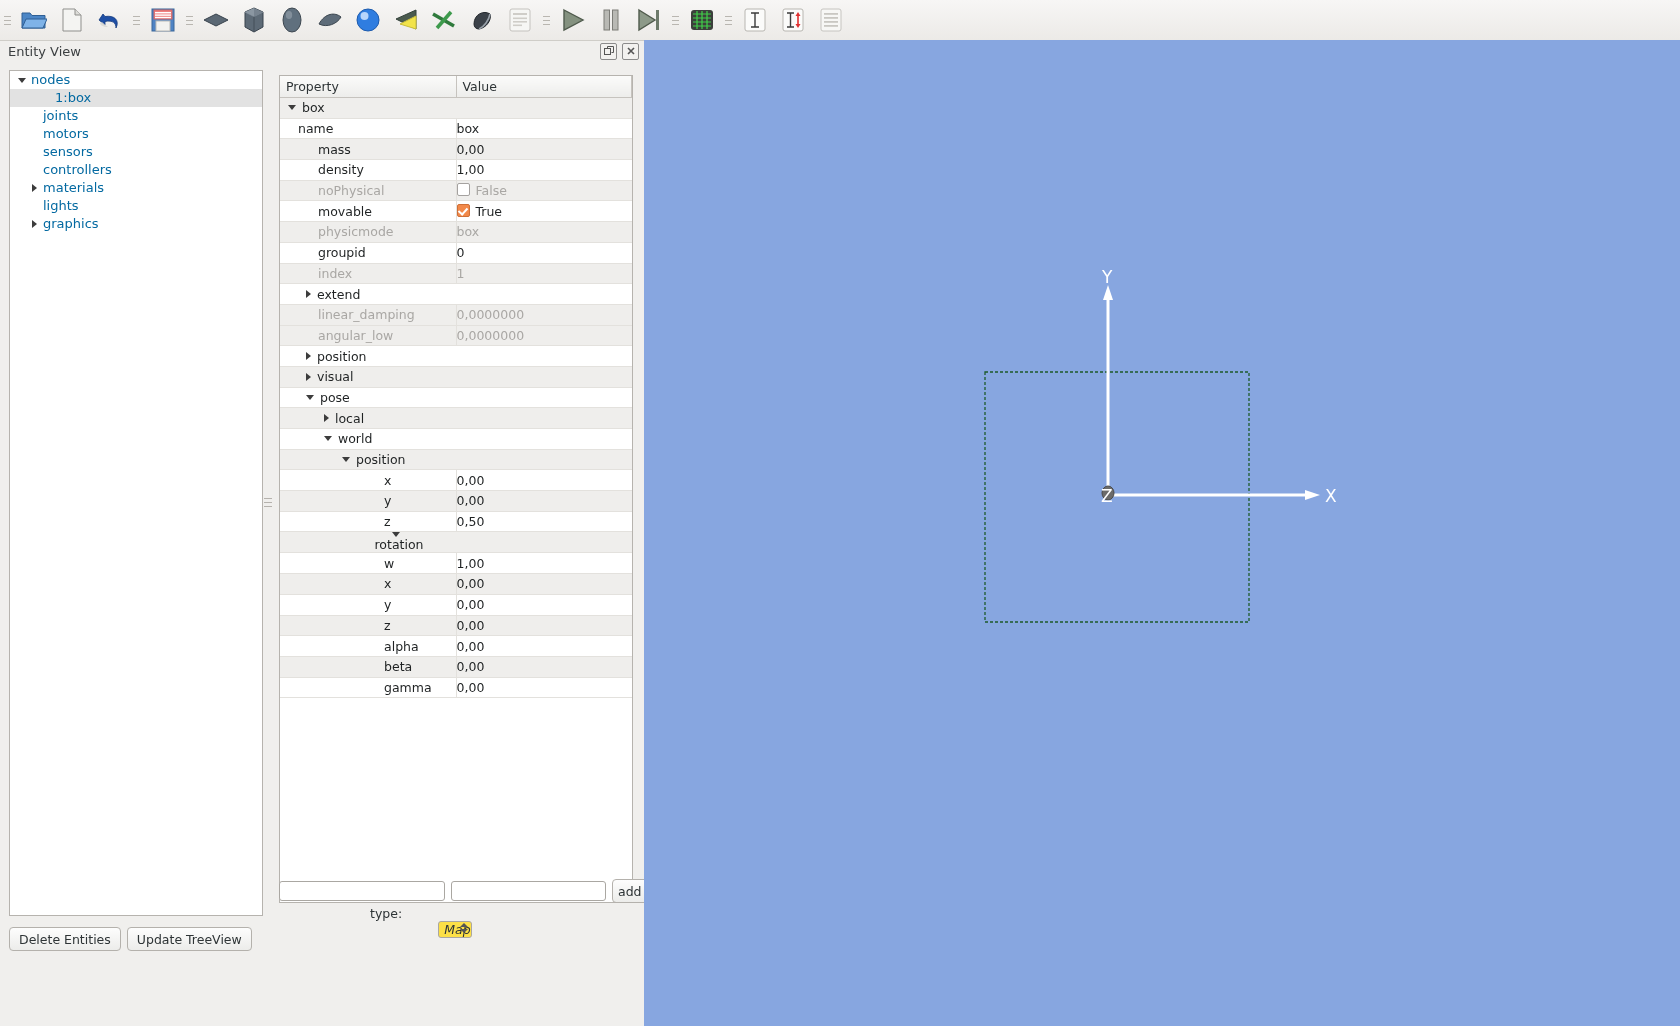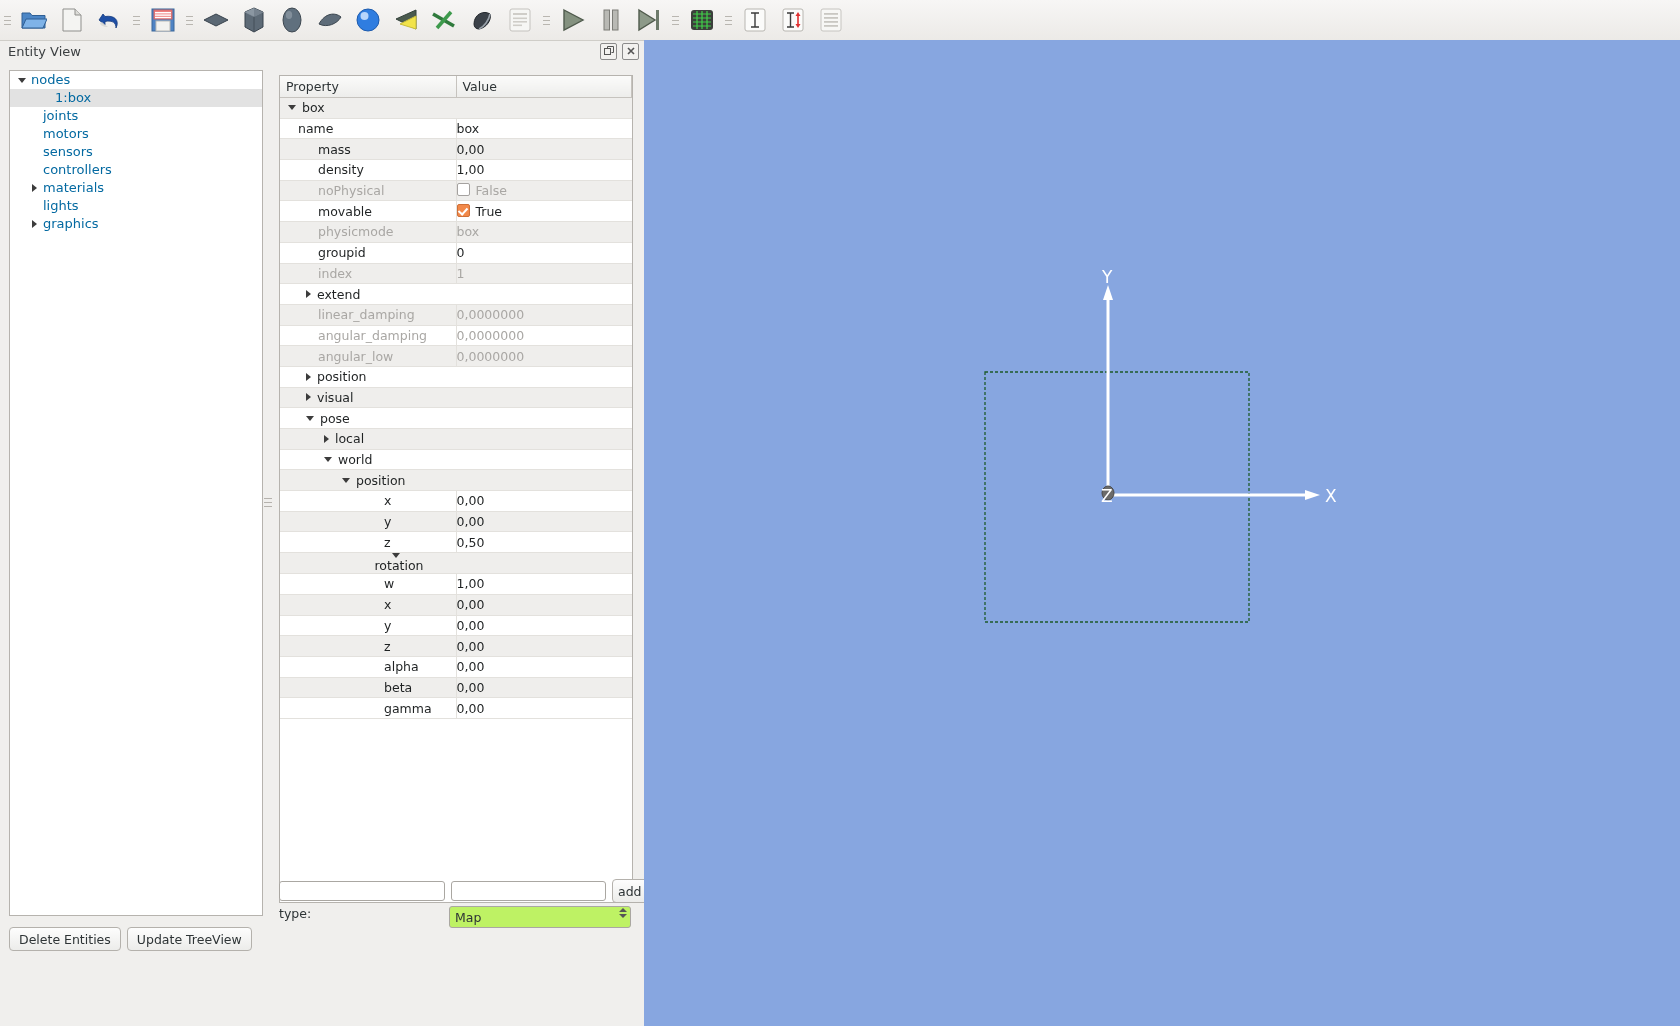--- a/index.html
+++ b/index.html
@@ -121,26 +121,26 @@
     border:1px solid #a5a2a0; border-radius:2px; background:#fff; margin-right:6px;
   }
   .cbox.on { background:#f2894a; border-color:#cf6f36; position:relative; }
   .cbox.on:after{
     content:""; position:absolute; left:2px; top:1px; width:4px; height:7px;
     border:solid #fff; border-width:0 2px 2px 0; transform:rotate(42deg);
   }
   
   #type-row {
     position:absolute; left:279px; top:906px; width:352px; height:22px;
-    display:flex; 
+    display:flex; align-items:center;flex-direction:column;
   }
   #type-row .lbl { font-size:12.5px; width:170px; }
   .combo {
-    flex:1; height:20px; background:#bef264; border:1px solid #aaa7a2; border-radius:3px;
-    display:flex; align-items:center; position:relative;
+    flex:1; height:20px; background:#fde047; border:1px solid #aaa7a2; border-radius:3px;
+    display:flex; align-items:center; position:relative;font-style:italic;
   }
   .combo .cval { padding-left:5px; font-size:12.5px; }
   .combo .spin { position:absolute; right:3px; top:1px; display:flex; flex-direction:column; gap:2px; }
   .sp-up { width:0;height:0;border-left:4px solid transparent;border-right:4px solid transparent;border-bottom:4px solid #555; }
   .sp-dn { width:0;height:0;border-left:4px solid transparent;border-right:4px solid transparent;border-top:4px solid #555; }
   #add-row {
     position:absolute; left:279px; top:880px; width:352px; height:22px;
     display:flex; align-items:center; gap:6px;
   }
   .tinput {
@@ -554,26 +554,20 @@
             </span>
           </td>
           <td style="border-left: none;"></td>
         </tr>
         <tr class="alt">
           <td class="pname">
             <span class="name-i dim" style="padding-left: 38px;">linear_damping</span>
           </td>
           <td class="pval"><span class="dim">0,0000000</span></td>
         </tr>
-        <tr>
-          <td class="pname">
-            <span class="name-i dim" style="padding-left: 38px;">angular_damping</span>
-          </td>
-          <td class="pval"><span class="dim">0,0000000</span></td>
-        </tr>
         <tr class="alt">
           <td class="pname">
             <span class="name-i dim" style="padding-left: 38px;">angular_low</span>
           </td>
           <td class="pval"><span class="dim">0,0000000</span></td>
         </tr>
         <tr class=" grp">
           <td class="pname">
             <span class="grp-cell" style="padding-left: 26px;">
               <i class="tri-right"></i>

